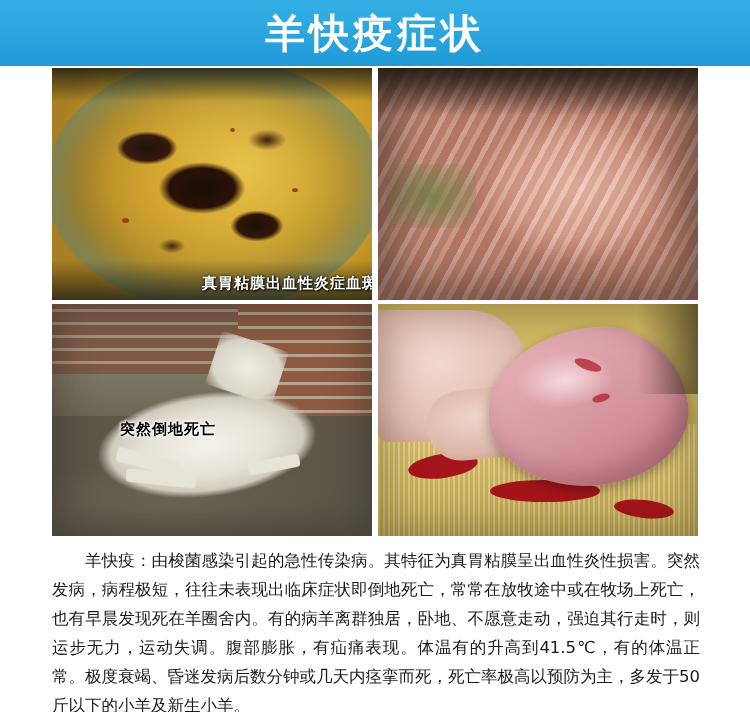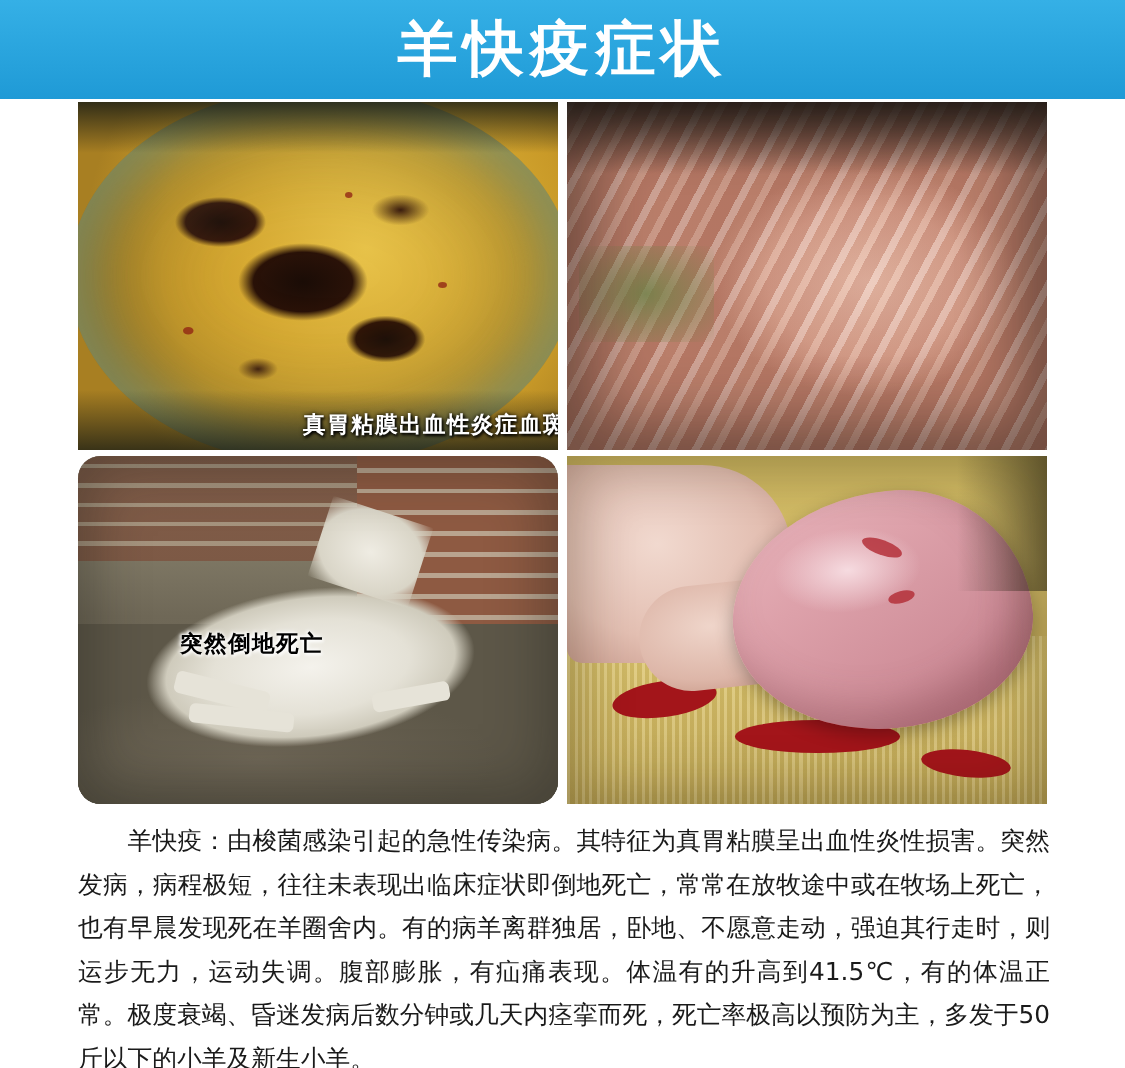--- a/index.html
+++ b/index.html
@@ -128,21 +128,21 @@
   #photo2 .shadowtop {
     position: absolute; left: 0; top: 0; width: 320px; height: 48px;
     background: linear-gradient(to bottom, rgba(25,22,18,0.85), rgba(25,22,18,0));
   }
   #photo2 .green {
     position: absolute; left: 8px; top: 96px; width: 90px; height: 64px;
     background: radial-gradient(ellipse at center, rgba(110,130,70,0.8), rgba(110,130,70,0));
   }
 
   
-  #photo3 { left: 0; top: 236px; width: 320px; height: 232px; border-radius: 15px; }
+  #photo3 { left: 0; top: 236px; width: 320px; height: 232px; }
   #photo3 .inner {
     background:
       linear-gradient(to bottom,
         #9a9684 0%, #8d8874 18%,
         #7d7663 30%, #6f6857 46%,
         #6a6354 64%, #5f5a4c 86%, #585345 100%);
   }
   #photo3 .wall {
     position: absolute; left: 186px; top: 0; width: 134px; height: 120px;
     background:

